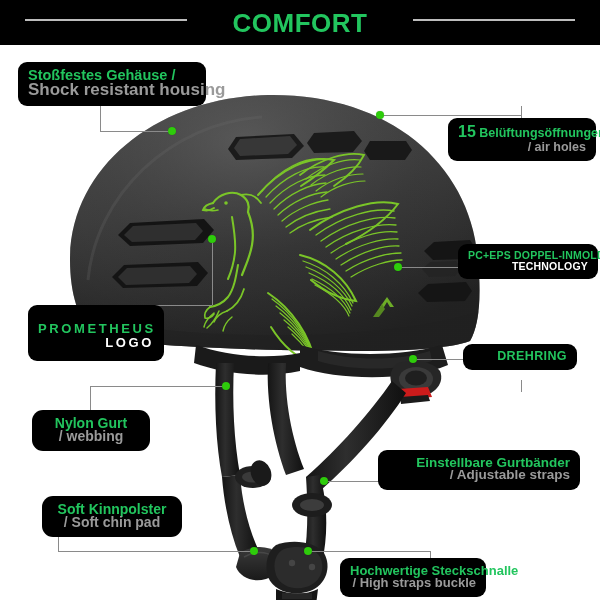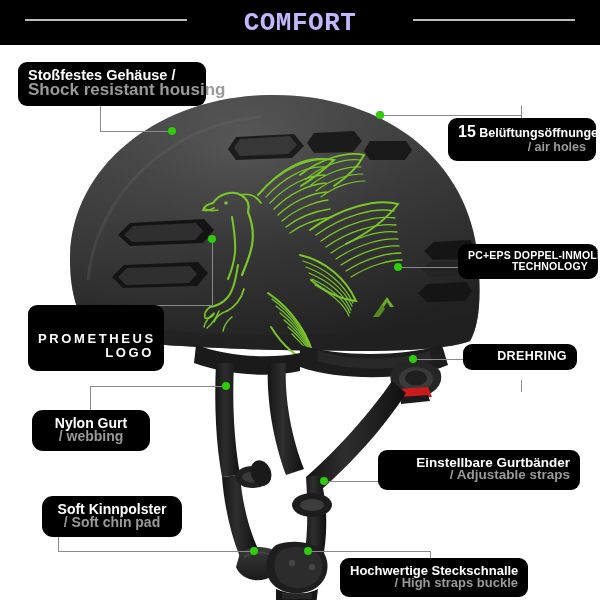--- a/index.html
+++ b/index.html
@@ -12,22 +12,22 @@
   }
   #stage{position:relative;width:600px;height:600px;overflow:hidden;background:#fff;}
 
   
   .header{
     position:absolute;left:0;top:0;width:600px;height:45px;
     background:#000;
     display:flex;align-items:center;justify-content:center;
   }
   .header-title{
-    color:#c4b5fd;font-size:26px;font-weight:bold;letter-spacing:0.5px;
-    font-family:Liberation Mono, monospace;
+    color:#22c55e;font-size:26px;font-weight:bold;letter-spacing:0.5px;
+    font-family:Liberation Sans, sans-serif;
     line-height:1;
   }
   .hrule{position:absolute;top:19px;height:2px;background:#bdbdbd;}
   .hrule.left{left:25px;width:162px;}
   .hrule.right{right:25px;width:162px;}
 
   
   .ln{position:absolute;background:#8a8a8a;}
   .lnh{height:1px;}
   .lnv{width:1px;}
@@ -43,21 +43,21 @@
   .callout{
     position:absolute;
     background:#000;
     border-radius:9px;
     color:#fff;
     padding:6px 10px 7px 10px;
     box-sizing:border-box;
     line-height:1.06;
   }
   .callout .l1{
-    display:block;font-weight:bold;color:#ffffff;
+    display:block;font-weight:bold;color:#22c55e;
     white-space:nowrap;
   }
   .callout .l2{
     display:block;font-weight:bold;color:#9a9a9a;
     white-space:nowrap;
   }
   .ta-l{text-align:left;}
   .ta-r{text-align:right;}
   .ta-c{text-align:center;border-radius:11px;}
 
@@ -68,41 +68,41 @@
 
   .c-air{left:448px;top:118px;width:148px;}
   .c-air .l1{font-size:12.5px;}
   .c-air .l1 .big{font-size:16px;}
   .c-air .l2{font-size:12.5px;margin-top:0px;text-align:right;}
 
   .c-pc{left:458px;top:244px;width:140px;}
   .c-pc .l1{font-size:10.5px;letter-spacing:.2px;}
   .c-pc .l2{font-size:10.5px;color:#fff;letter-spacing:.2px;}
 
-  .c-logo{left:28px;top:305px;width:136px;padding-top:27px;padding-bottom:11px;}
+  .c-logo{left:28px;top:305px;width:136px;padding-top:17px;padding-bottom:11px;}
   .c-logo .l1{font-size:13px;letter-spacing:2.6px;}
   .c-logo .l2{font-size:13px;letter-spacing:2.6px;color:#fff;}
 
   .c-dreh{left:463px;top:344px;width:114px;}
   .c-dreh .l1{font-size:12.5px;letter-spacing:.4px;}
   .c-dreh .l2{font-size:12.5px;letter-spacing:.4px;}
 
   .c-nylon{left:32px;top:410px;width:118px;}
   .c-nylon .l1{font-size:14px;}
   .c-nylon .l2{font-size:14px;margin-top:-2px;}
 
   .c-strap{left:378px;top:450px;width:202px;}
   .c-strap .l1{font-size:13.5px;}
   .c-strap .l2{font-size:13.5px;margin-top:-2px;}
 
   .c-chin{left:42px;top:496px;width:140px;}
   .c-chin .l1{font-size:14px;}
   .c-chin .l2{font-size:14px;margin-top:-2px;}
 
-  .c-buckle{left:340px;top:558px;width:188px;}
+  .c-buckle{left:340px;top:558px;width:146px;}
   .c-buckle .l1{font-size:13px;}
   .c-buckle .l2{font-size:13px;margin-top:-2px;}
 
   
   .helmet-wrap{position:absolute;left:0;top:45px;width:600px;height:555px;}
   svg.helmet{display:block;}
 </style>
 </head>
 <body>
 

